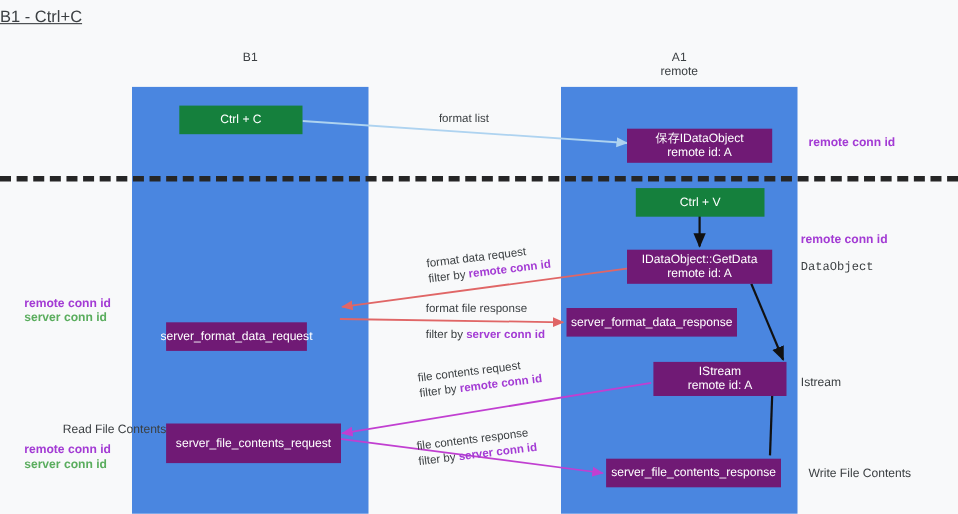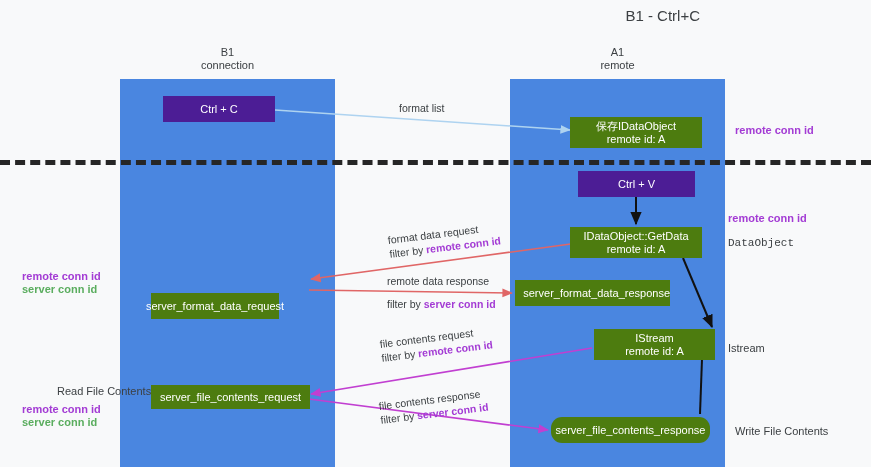--- a/index.html
+++ b/index.html
@@ -9,37 +9,37 @@
     font-family:"Liberation Sans","DejaVu Sans",sans-serif;
     overflow:hidden;
   }
   #stage{position:relative;width:871px;height:467px;}
   .lane{position:absolute;background:#4a86e0;}
   .lane-b1{left:120px;top:79px;width:215px;height:388px;}
   .lane-a1{left:510px;top:79px;width:215px;height:388px;}
 
   .title{
     position:absolute;left:0;top:6px;width:700px;
-    text-align:right;font-size:15px;color:#3c4043;line-height:19px;
+    text-align:left;font-size:15px;color:#3c4043;line-height:19px;text-decoration:underline;
   }
   .col-head{
     position:absolute;text-align:center;font-size:11px;color:#3c4043;
     line-height:13px;width:215px;
   }
   .col-head-b1{left:120px;top:46px;}
   .col-head-a1{left:510px;top:46px;text-align:center;}
 
   .node{
     position:absolute;box-sizing:border-box;
     display:flex;align-items:center;justify-content:center;
     flex-direction:column;
     font-size:11px;color:#ffffff;line-height:13px;text-align:center;
   }
-  .green{background:#4c1d95;}
-  .orange{background:#4d7c0f;}
+  .green{background:#15803d;}
+  .orange{background:#701a75;}
 
   .dashed{
     position:absolute;left:0;top:160px;width:871px;height:0;
     border-top:5px dashed #262626;
   }
 
   .lbl{position:absolute;font-size:11px;line-height:14px;white-space:nowrap;}
   .lbl-dark{color:#3c4043;}
   .purple{color:#a33bd4;font-weight:bold;}
   .green-txt{color:#5aad5e;font-weight:bold;}
@@ -53,21 +53,20 @@
 <body>
 
 <div id="stage">
 
   <div class="title">
     <div>B1 - Ctrl+C</div>
   </div>
 
   <div class="col-head col-head-b1">
     <div>B1</div>
-    <div>connection</div>
   </div>
   <div class="col-head col-head-a1">
     <div>A1</div>
     <div>remote</div>
   </div>
 
   <div class="lane lane-b1"></div>
   <div class="lane lane-a1"></div>
 
   <svg class="wires" viewBox="0 0 871 467">
@@ -120,48 +119,48 @@
 
   <div class="node orange" style="left:570px;top:227px;width:132px;height:31px;">
     <span>IDataObject::GetData</span>
     <span>remote id: A</span>
   </div>
 
   <div class="node orange" style="left:151px;top:268px;width:128px;height:26px;margin-top:25px;">
     <span>server_format_data_request</span>
   </div>
 
-  <div class="node orange" style="left:515px;top:280px;width:155px;height:26px;align-items:flex-end;">
+  <div class="node orange" style="left:515px;top:280px;width:155px;height:26px;">
     <span>server_format_data_response</span>
   </div>
 
   <div class="node orange" style="left:594px;top:329px;width:121px;height:31px;">
     <span>IStream</span>
     <span>remote id: A</span>
   </div>
 
-  <div class="node orange" style="left:151px;top:385px;width:159px;height:24px;">
+  <div class="node orange" style="left:151px;top:385px;width:159px;height:36px;">
     <span>server_file_contents_request</span>
   </div>
 
-  <div class="node orange" style="left:551px;top:417px;width:159px;height:26px;border-radius:11px;">
+  <div class="node orange" style="left:551px;top:417px;width:159px;height:26px;">
     <span>server_file_contents_response</span>
   </div>
 
   <div class="edge-lbl" style="left:399px;top:101px;">format list</div>
 
   <div class="edge-lbl rot" style="left:387px;top:233px;transform:rotate(-7deg);">
     <div>format data request</div>
     <div>
       <span>filter by </span><span class="purple">remote conn id</span>
     </div>
   </div>
 
   <div class="edge-lbl" style="left:387px;top:274px;">
-    <div>remote data response</div>
+    <div>format file response</div>
     <div style="margin-top:9px;">
       <span>filter by </span><span class="purple">server conn id</span>
     </div>
   </div>
 
   <div class="edge-lbl rot" style="left:379px;top:337px;transform:rotate(-7deg);">
     <div>file contents request</div>
     <div>
       <span>filter by </span><span class="purple">remote conn id</span>
     </div>

